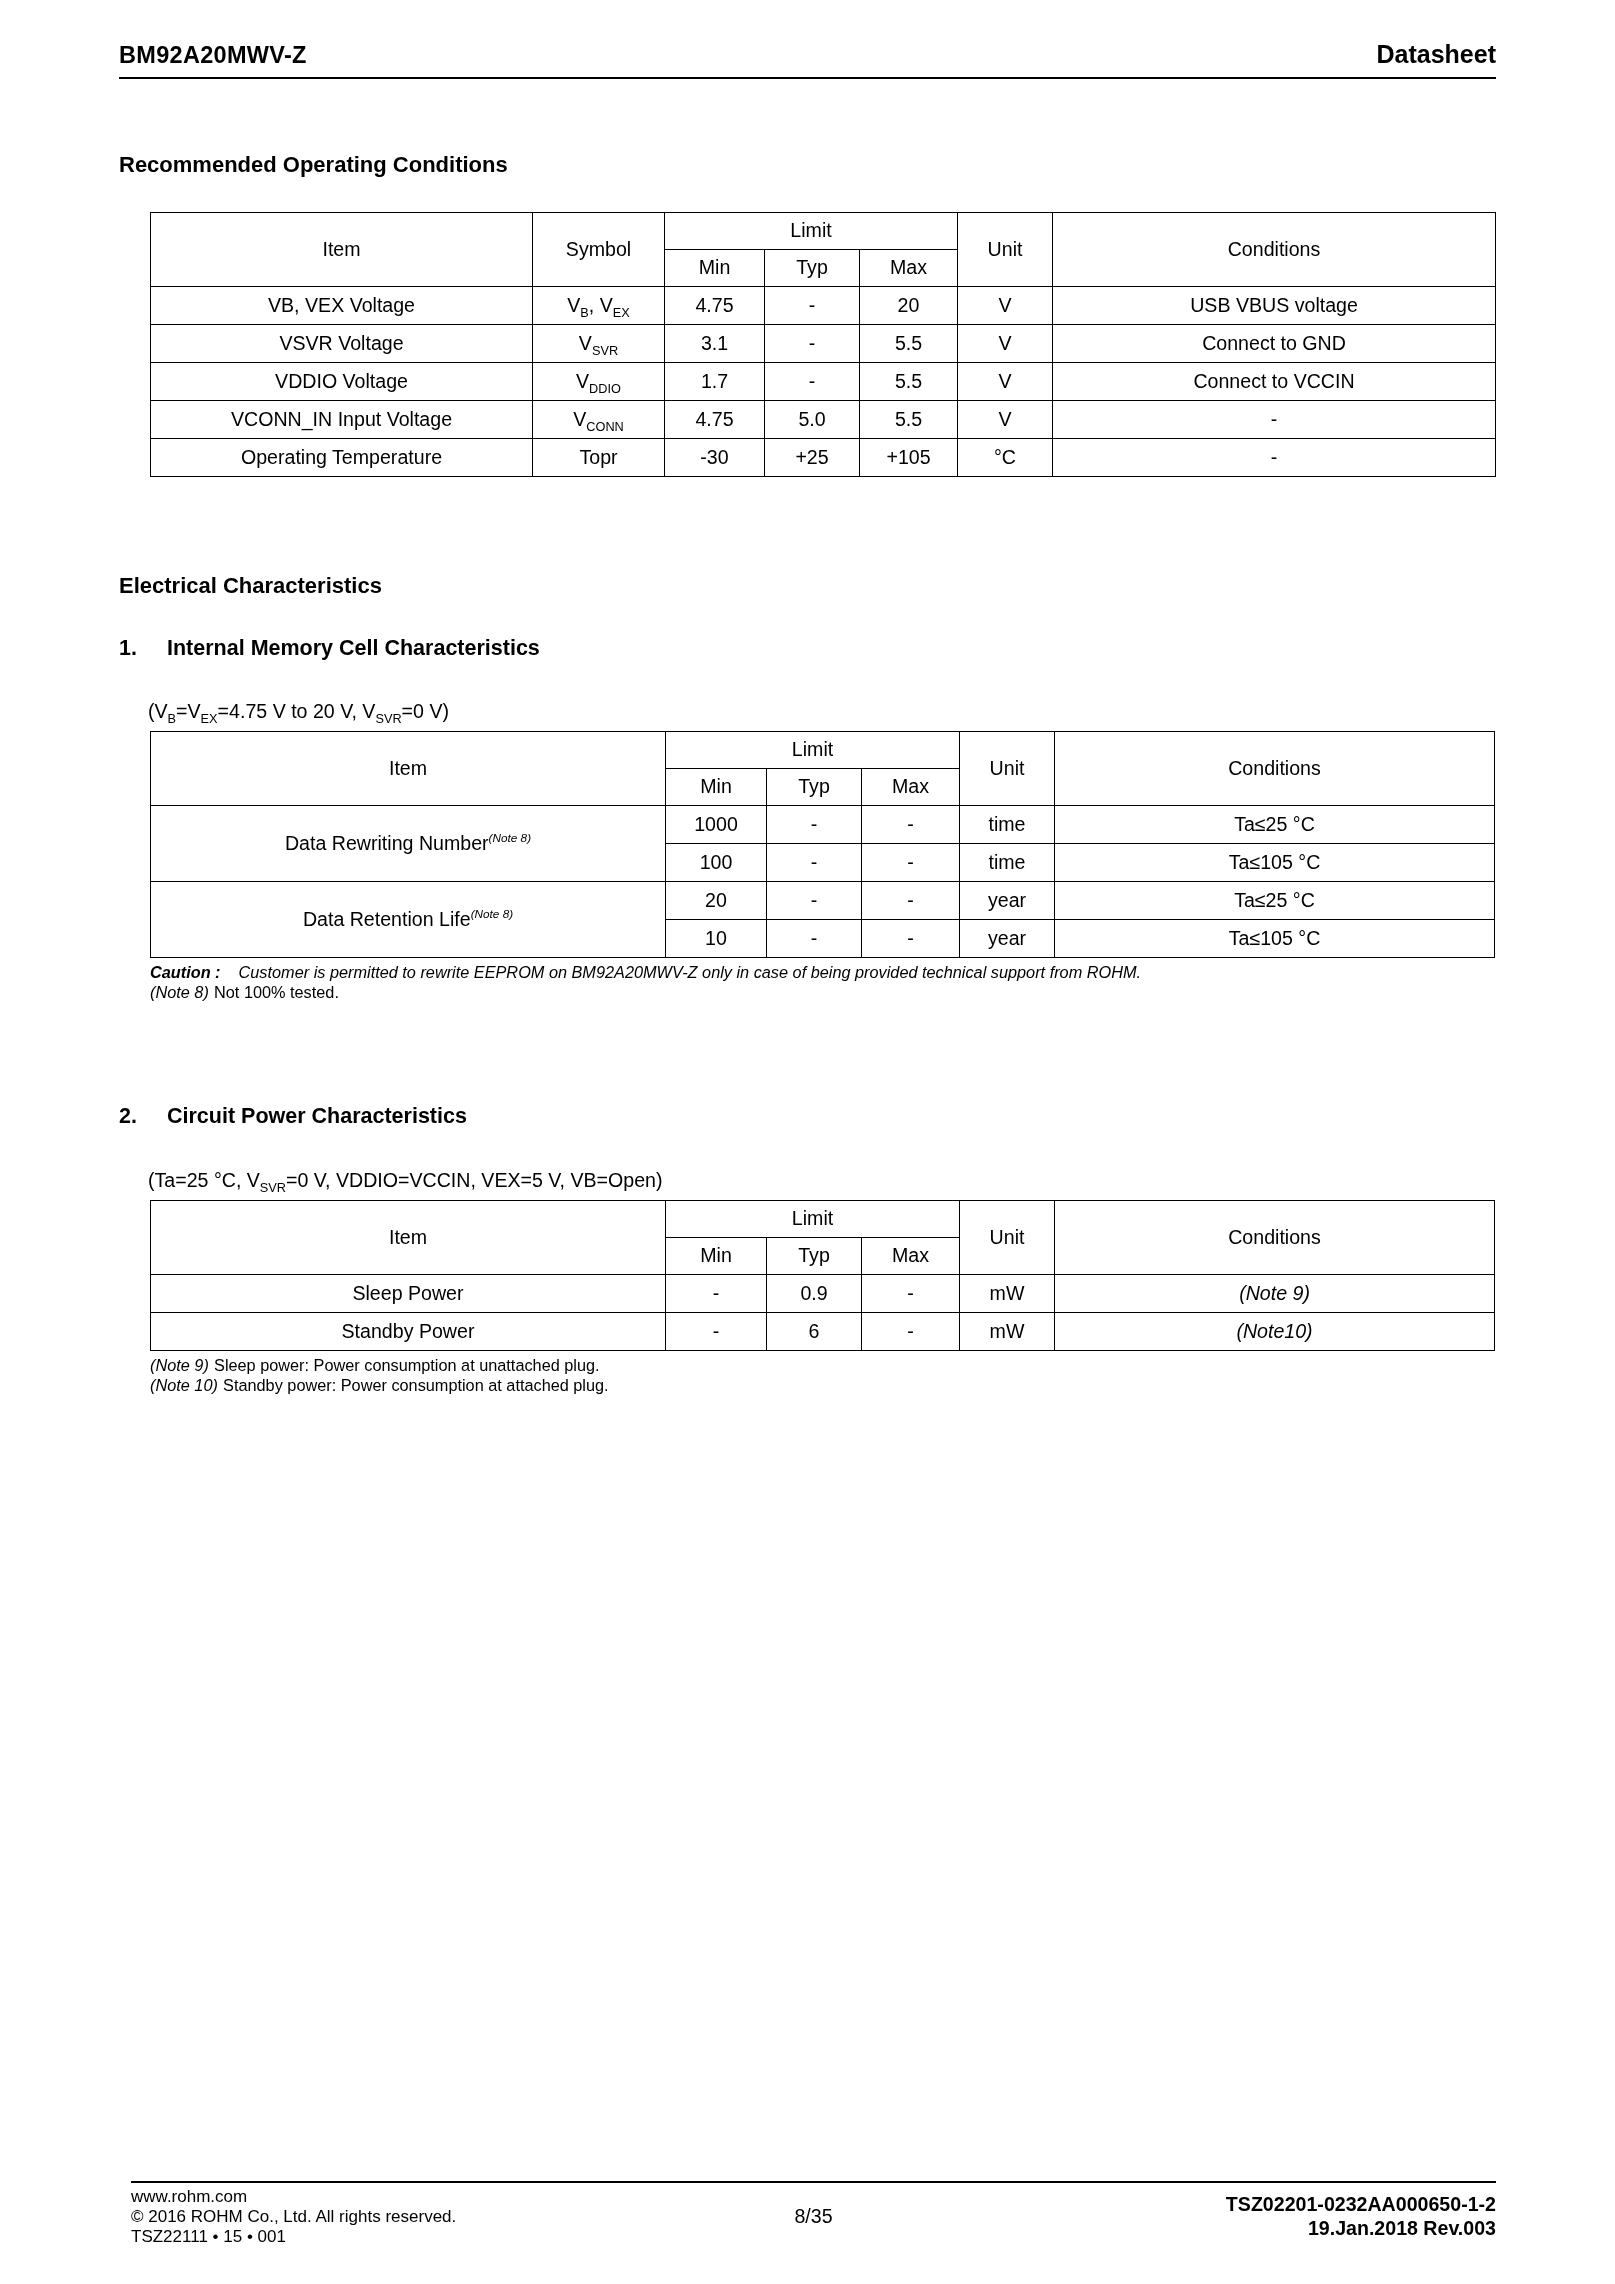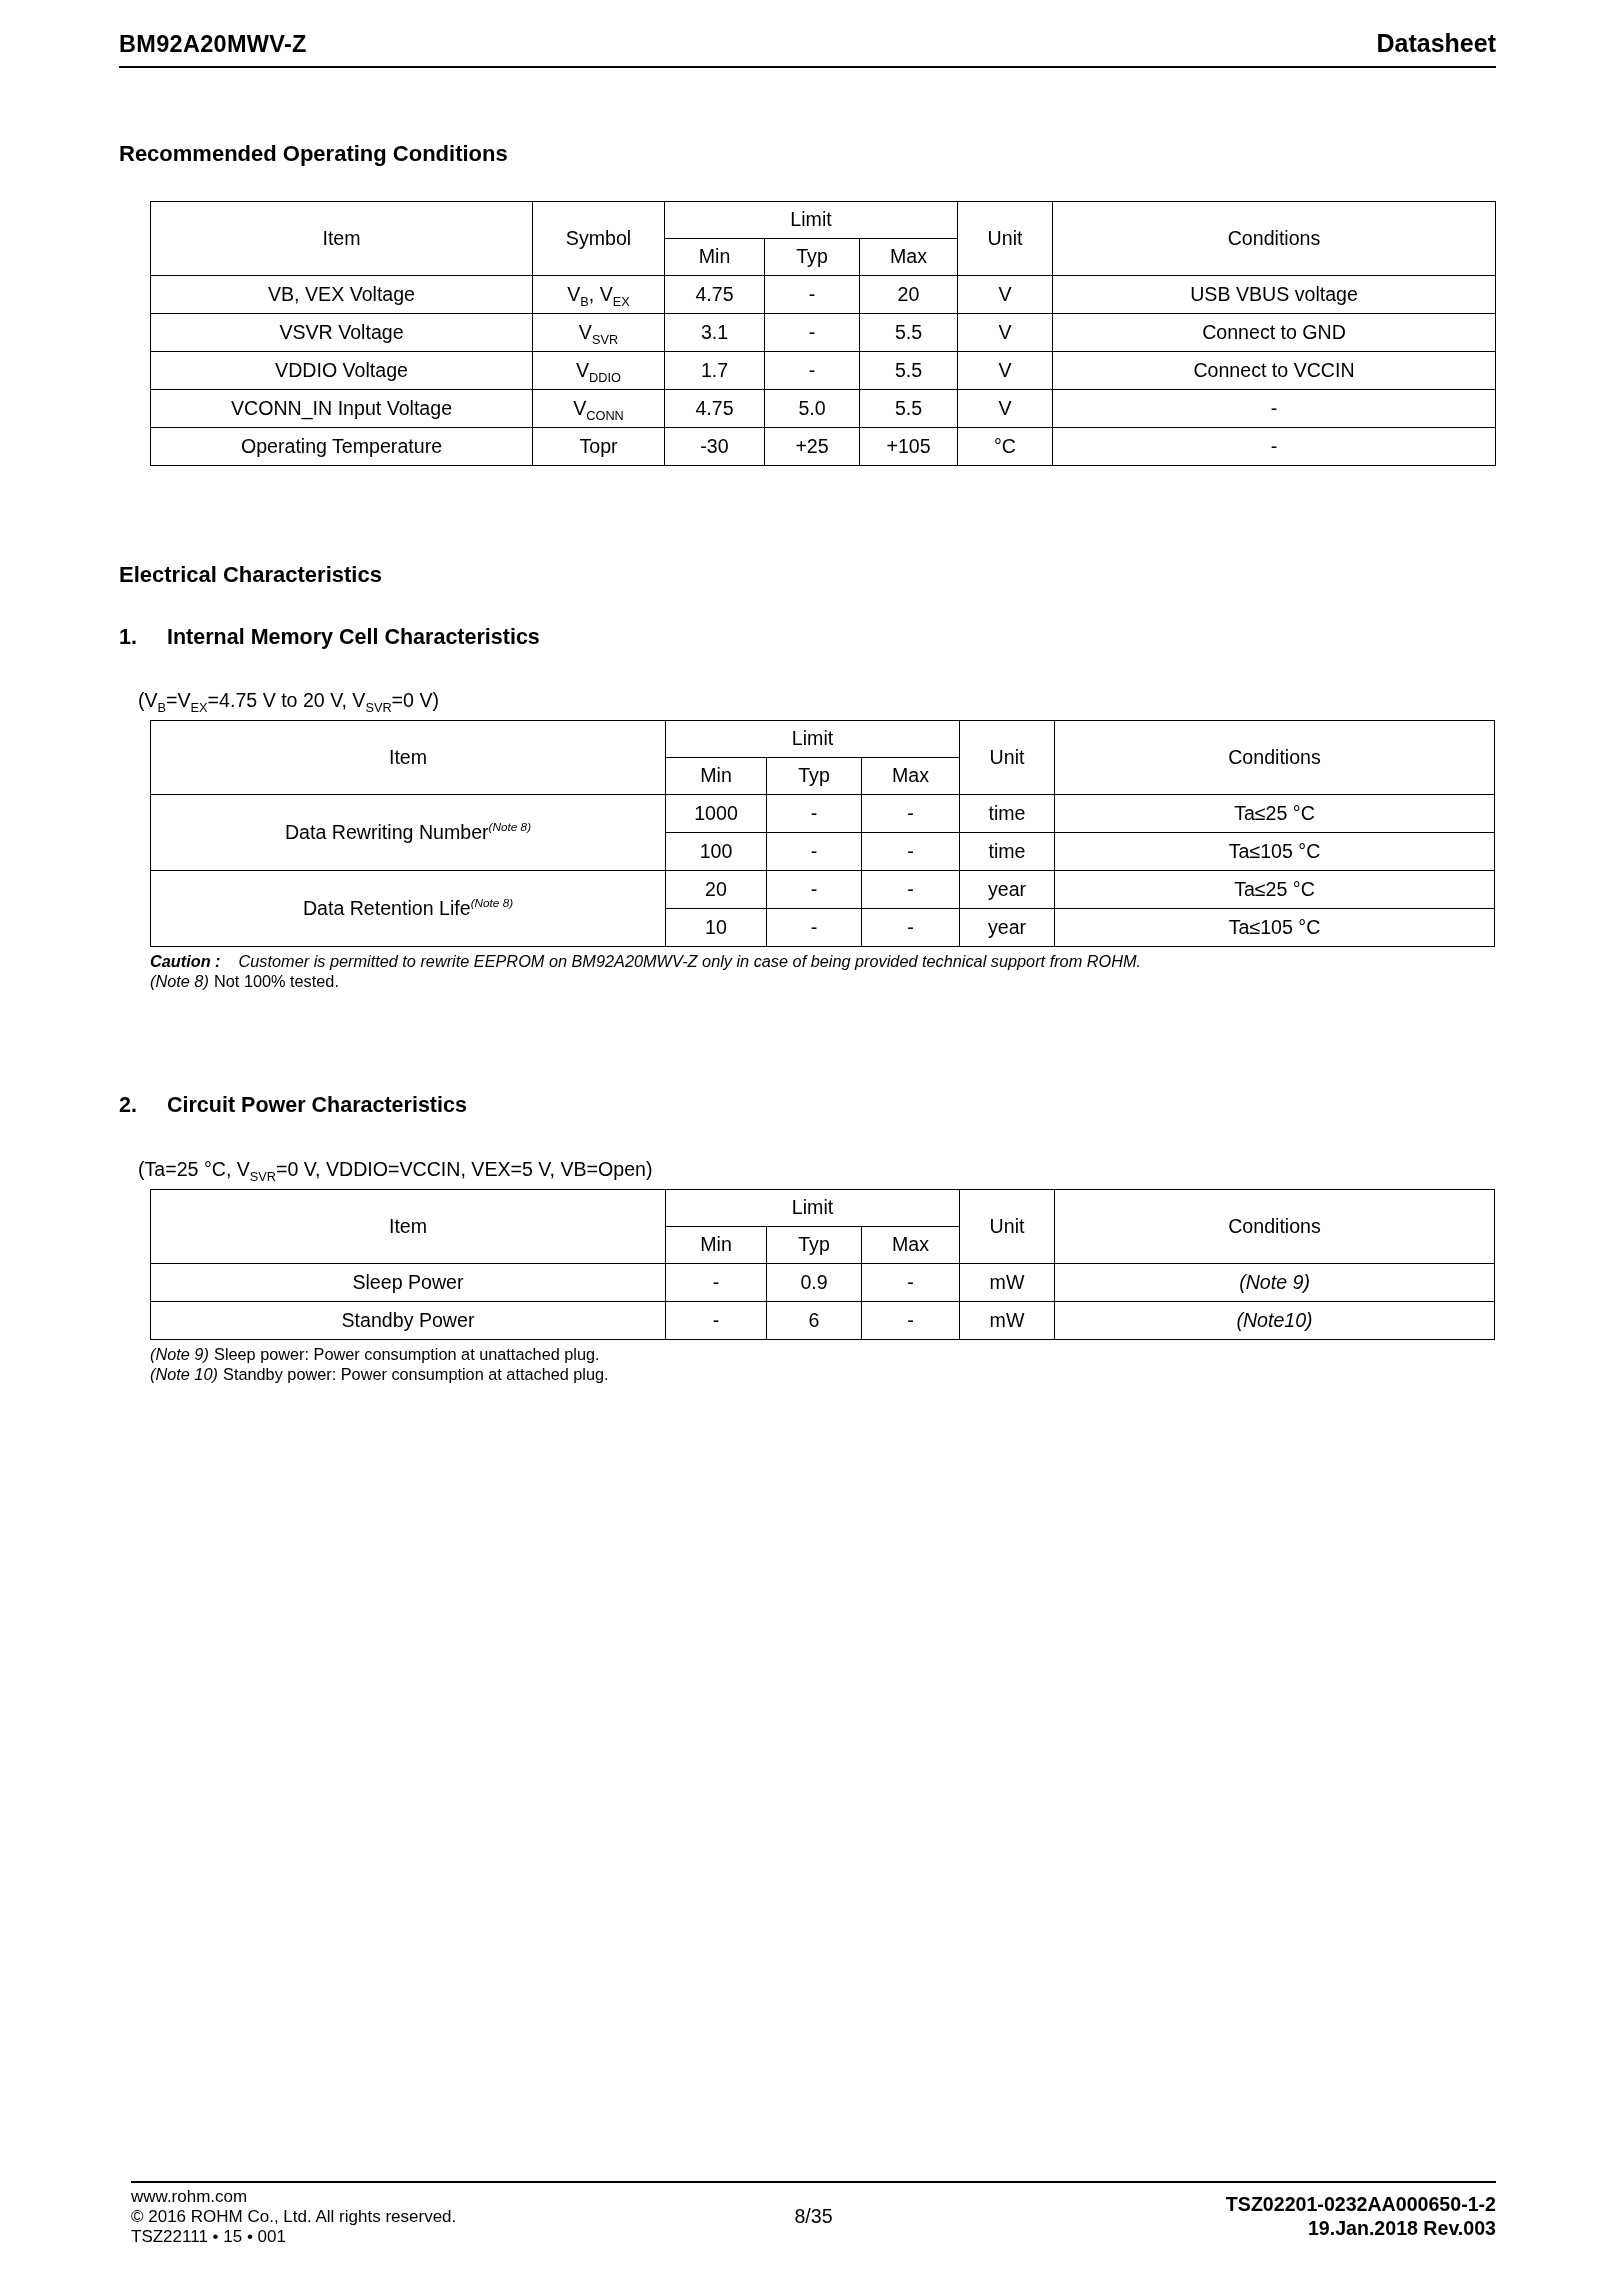--- a/index.html
+++ b/index.html
@@ -5,39 +5,39 @@
   * { margin:0; padding:0; box-sizing:border-box; }
   html,body { background:#ffffff; }
   .page {
     position:relative;
     width:1616px; height:2284px;
     background:#ffffff;
     color:#000000;
     font-family:"Liberation Sans", sans-serif;
     overflow:hidden;
   }
-  .content { padding:29px 120px 0 119px; }
+  .content { padding:40px 120px 0 119px; }
 
   
   .header-bar {
     display:flex; justify-content:space-between; align-items:flex-end;
     padding-bottom:7.8px; border-bottom:2px solid #000;
   }
   .part-number { font-size:23.5px; font-weight:bold; letter-spacing:0.3px; }
   .doc-type { font-size:25px; font-weight:bold; }
 
   
   .sec-h { font-size:22px; font-weight:bold; }
   .sec-roc { margin-top:73px; }
   .sec-ec  { margin-top:96px; }
   .sub-h { display:flex; font-size:21.5px; font-weight:bold; }
   .sub-h .h-num { width:48px; flex:0 0 auto; }
   .sub-s1 { margin-top:37px; }
   .sub-s2 { margin-top:102px; }
-  .cond-line { margin-left:19px; margin-top:39px; font-size:19.6px; }
+  .cond-line { margin-left:29px; margin-top:39px; font-size:19.6px; }
   .cond-line-2 { margin-top:40px; }
 
   
   .tbl {
     border-collapse:collapse; table-layout:fixed;
     margin-left:31px; width:1343px;
   }
   .tbl th, .tbl td {
     border:1.3px solid #000;
     font-size:19.6px; font-weight:normal;

